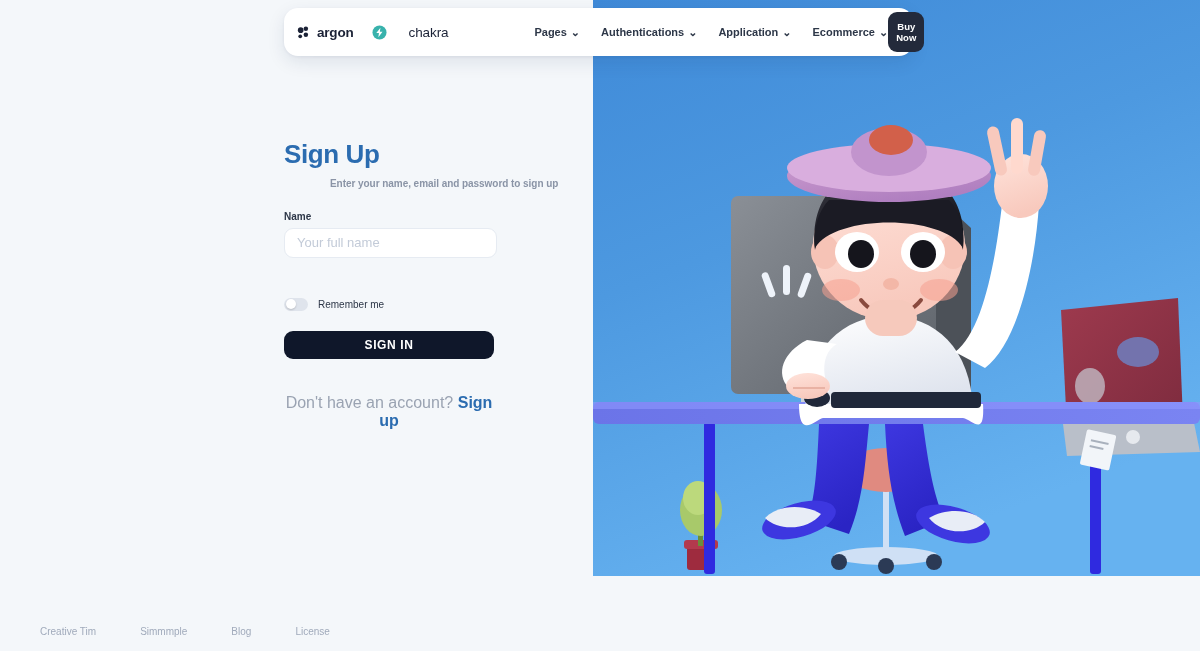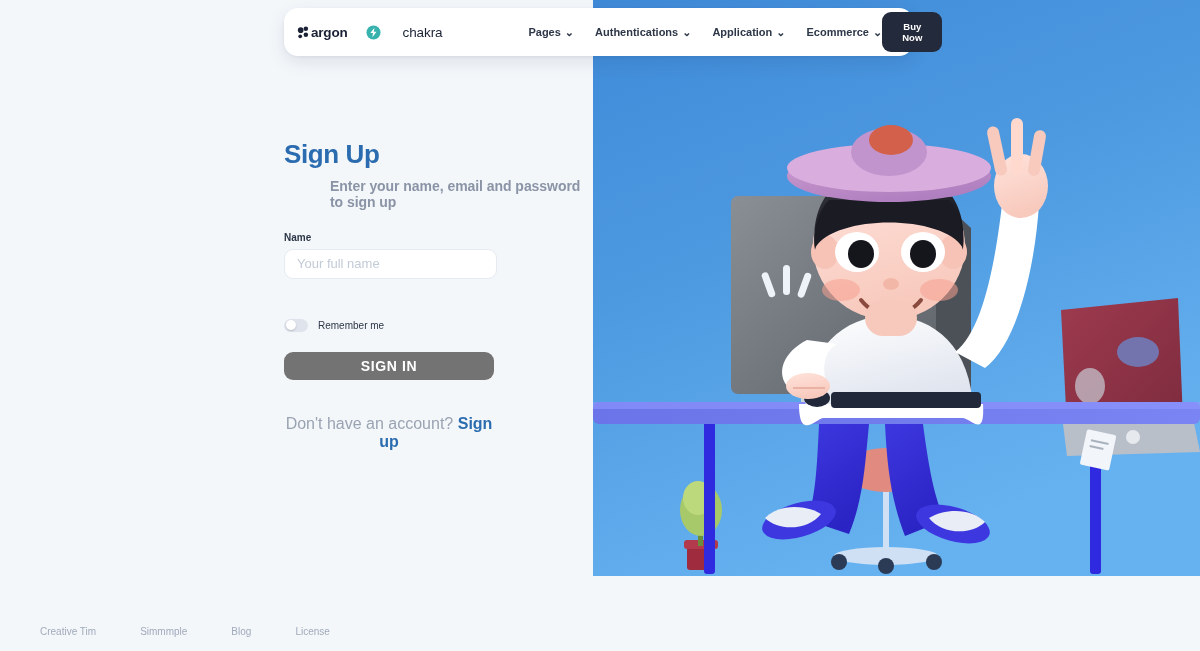--- a/index.html
+++ b/index.html
@@ -34,54 +34,54 @@
   .navbar {
     position: absolute;
     left: 284px; top: 8px; width: 629px; height: 48px;
     background: #ffffff;
     border-radius: 14px;
     box-shadow: 0 6px 18px rgba(20,40,80,0.10), 0 1px 3px rgba(20,40,80,0.06);
     display: flex; align-items: center;
     padding: 0 12px 0 12px;
     z-index: 5;
   }
-  .brand { display: flex; align-items: flex-end; }
+  .brand { display: flex; align-items: flex-end; gap: 6px; }
   .brand-name {
     font-size: 13.5px; font-weight: bold; color: #1b2236; letter-spacing: -0.2px;
   }
   .brand-sep { width: 1px; height: 16px; background: #d7dce5; margin: 0 9px; }
   .chakra-logo { display: flex; align-items: center; gap: 22px; }
   .chakra-name { font-size: 13.5px; color: #1b2236; letter-spacing: -0.1px; }
 
   .nav-links { display: flex; align-items: flex-start; gap: 21px; margin-left: 86px; }
   .nav-link {
     display: flex; align-items: center; gap: 4px;
     font-size: 11px; color: #2d3748; font-weight: bold; cursor: pointer;
     white-space: nowrap;
   }
   .caret { display: inline-block; }
 
   .buy-now {
     margin-left: auto;
     background: #232a3b; color: #ffffff;
     font-size: 9.5px; font-weight: bold;
-    padding: 9px 20px; border-radius: 9px;
+    padding: 9px 8px; border-radius: 9px;
     border: none; cursor: pointer; letter-spacing: 0.1px;
   }
 
   
   .form-col {
     position: absolute; left: 284px; top: 140px; width: 300px;
   }
   .form-title {
     font-size: 26px; font-weight: bold; color: #2b6cb0;
     letter-spacing: -0.4px; line-height: 1.15;
   }
   .form-sub {
-    margin-top: 8px; font-size: 14px; color: #8a94a6; font-weight: bold;
+    margin-top: 8px; font-size: 10px; color: #8a94a6; font-weight: bold;
     letter-spacing: -0.05px;
     padding-left: 46px;
   }
   .field { margin-top: 0; }
   .field-label {
     font-size: 10px; color: #2d3748; font-weight: bold; display: block;
     margin-bottom: 6px;
   }
   .field-input {
     width: 213px; height: 30px;
@@ -104,22 +104,22 @@
   }
   .switch .knob {
     position: absolute; left: 1.5px; top: 1.5px;
     width: 10px; height: 10px; border-radius: 50%;
     background: #ffffff; box-shadow: 0 1px 2px rgba(0,0,0,0.18);
   }
   .remember-label { font-size: 10px; color: #2d3748; }
 
   .submit-btn {
     display: block; width: 210px; height: 28px; margin-top: 20px;
-    background: #737373; color: #ffffff;
-    font-size: 14px; font-weight: bold; letter-spacing: 0.6px;
+    background: #0f172a; color: #ffffff;
+    font-size: 12px; font-weight: bold; letter-spacing: 0.6px;
     border: none; border-radius: 9px; cursor: pointer;
     font-family: "Liberation Sans", sans-serif;
   }
   .signup-row {
     margin-top: 35px; width: 210px; text-align: center;
     font-size: 16px; color: #9aa3b2;
   }
   .signup-link { color: #2b6cb0; font-weight: bold; cursor: pointer; }
 
   

